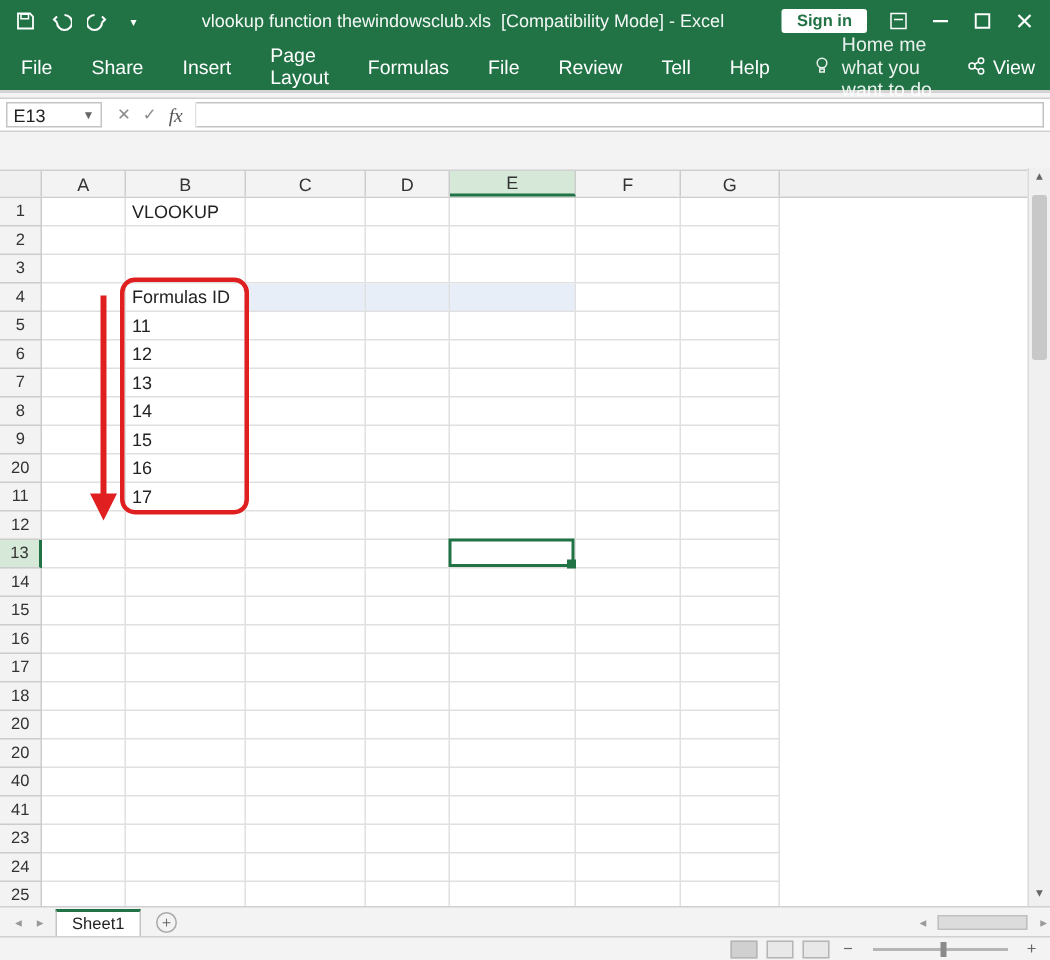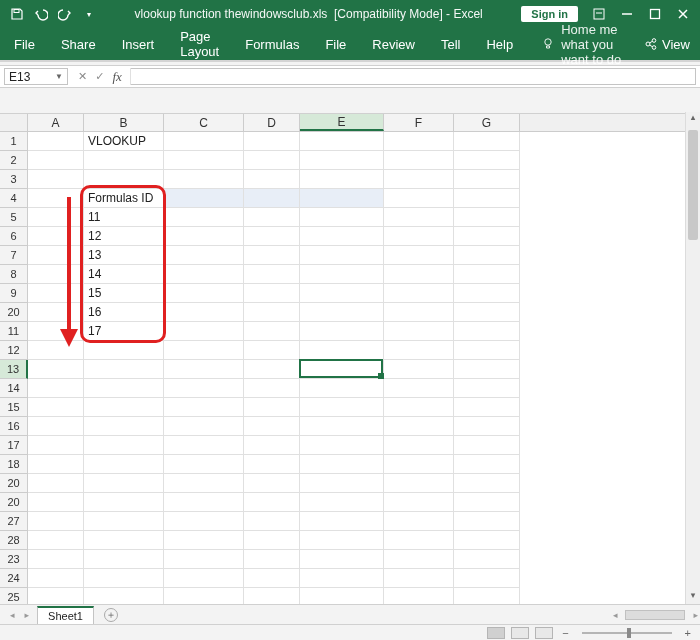--- a/index.html
+++ b/index.html
@@ -194,22 +194,22 @@
         <div class="rh">11</div>
         <div class="rh">12</div>
         <div class="rh sel">13</div>
         <div class="rh">14</div>
         <div class="rh">15</div>
         <div class="rh">16</div>
         <div class="rh">17</div>
         <div class="rh">18</div>
         <div class="rh">20</div>
         <div class="rh">20</div>
-        <div class="rh">27</div>
-        <div class="rh">28</div>
+        <div class="rh">40</div>
+        <div class="rh">41</div>
         <div class="rh">23</div>
         <div class="rh">24</div>
         <div class="rh">25</div>
         <div class="rh">26</div>
       </div>
     <div class="cells" id="cells">
         <div class="cell" style="left: 0px; top: 0px; width: 56px;"></div>
         <div class="cell" style="left: 56px; top: 0px; width: 80px;">VLOOKUP</div>
         <div class="cell" style="left: 136px; top: 0px; width: 80px;"></div>
         <div class="cell" style="left: 216px; top: 0px; width: 56px;"></div>

